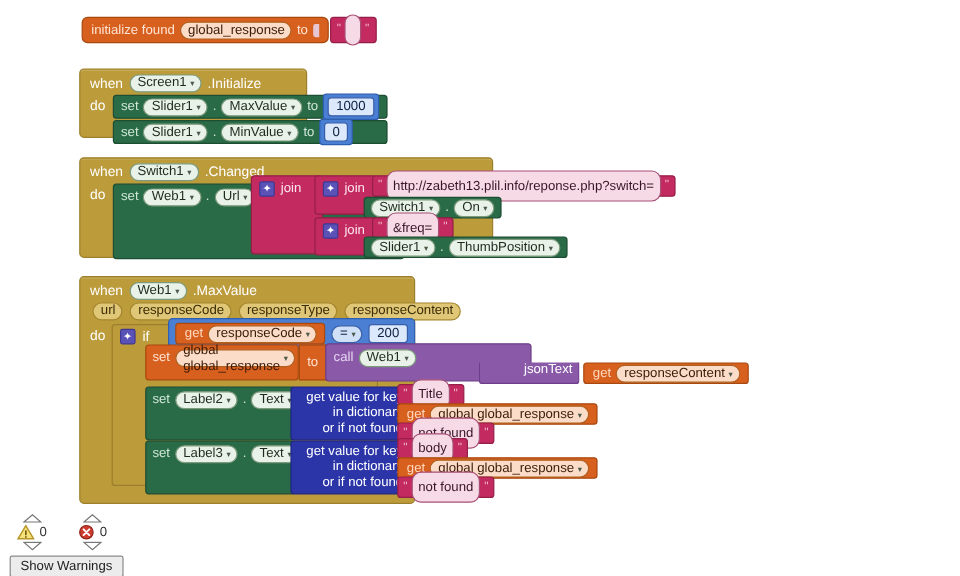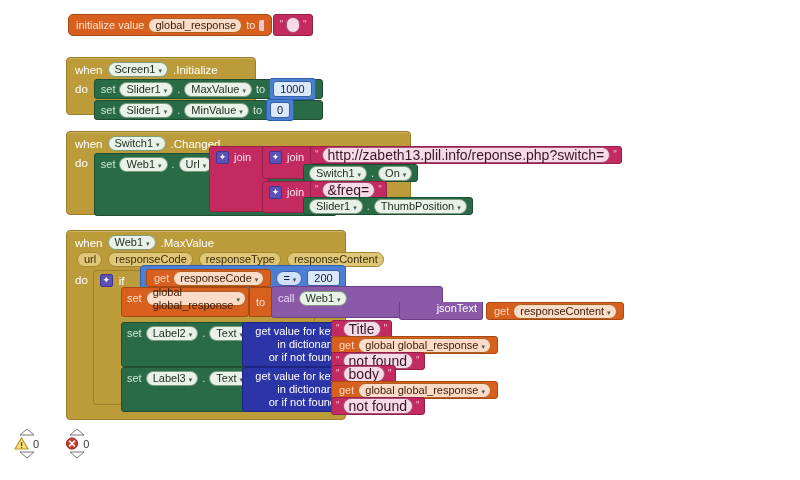--- a/index.html
+++ b/index.html
@@ -64,21 +64,21 @@
 
   
   .strblk {
     display:inline-flex; align-items:center; gap:3px;
     background:#c32a5f; border:1px solid #951f48;
     border-radius:3px; padding:2px 4px; height:18px;
   }
   .quote { color:#f3b9cf; font-size:10px; line-height:1; }
   .strval {
     background:#f6dbe6; border:1px solid #a84f76; border-radius:8px;
-    font-size:14px; color:#3a1526; padding:0 5px; height:16px;
+    font-size:11px; color:#3a1526; padding:0 5px; height:26px;
     display:inline-flex; align-items:center; white-space:nowrap;
   }
   .strval.empty { width:14px; }
 
   
   .getblk {
     display:inline-flex; align-items:center; gap:4px;
     background:#d8601f; border:1px solid #a8490f;
     border-radius:3px; padding:2px 6px 2px 7px; height:18px;
   }
@@ -108,21 +108,21 @@
   }
 </style>
 </head>
 <body>
 
 <div id="canvas">
 
   <div class="blk" style="left:68px; top:14px;">
     <div style="display:flex; align-items:center; gap:5px;">
       <div class="setter orange" style="border-radius:5px; padding:3px 7px; height:22px;">
-        <span class="lbl" style="color:#ffe2d1;">initialize value</span>
+        <span class="lbl" style="color:#ffe2d1;">initialize found</span>
         <span class="field" style="background:#fbdcc8;border-color:#b0601f;color:#3b1a05;">global_response</span>
         <span class="lbl" style="color:#ffe2d1;">to</span>
         <span class="plug"></span>
       </div>
       <div class="strblk" style="margin-left:-4px; height:22px; padding:2px 5px;">
         <span class="quote">"</span>
         <span class="strval empty"></span>
         <span class="quote">"</span>
       </div>
     </div>
@@ -454,14 +454,15 @@
         </svg>
         <span class="count">0</span>
       </div>
       <svg width="16" height="8" viewBox="0 0 16 8">
         <polygon points="1,1 15,1 8,7" fill="#ffffff" stroke="#777" stroke-width="1"></polygon>
       </svg>
     </div>
 
   </div>
 
+  <button class="btn" style="position:absolute; left:8px; top:463px;">Show Warnings</button>
 
 </div>
 
 </body></html>

